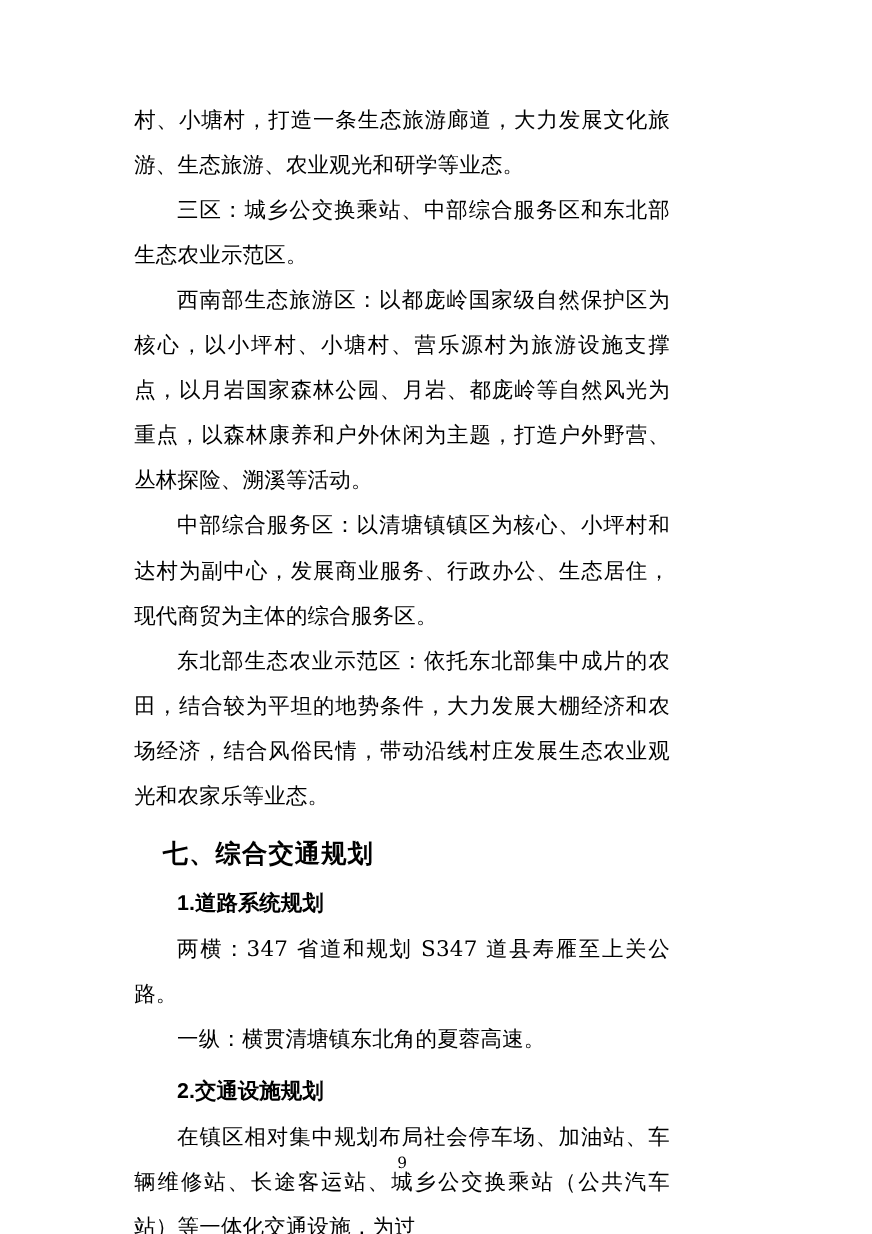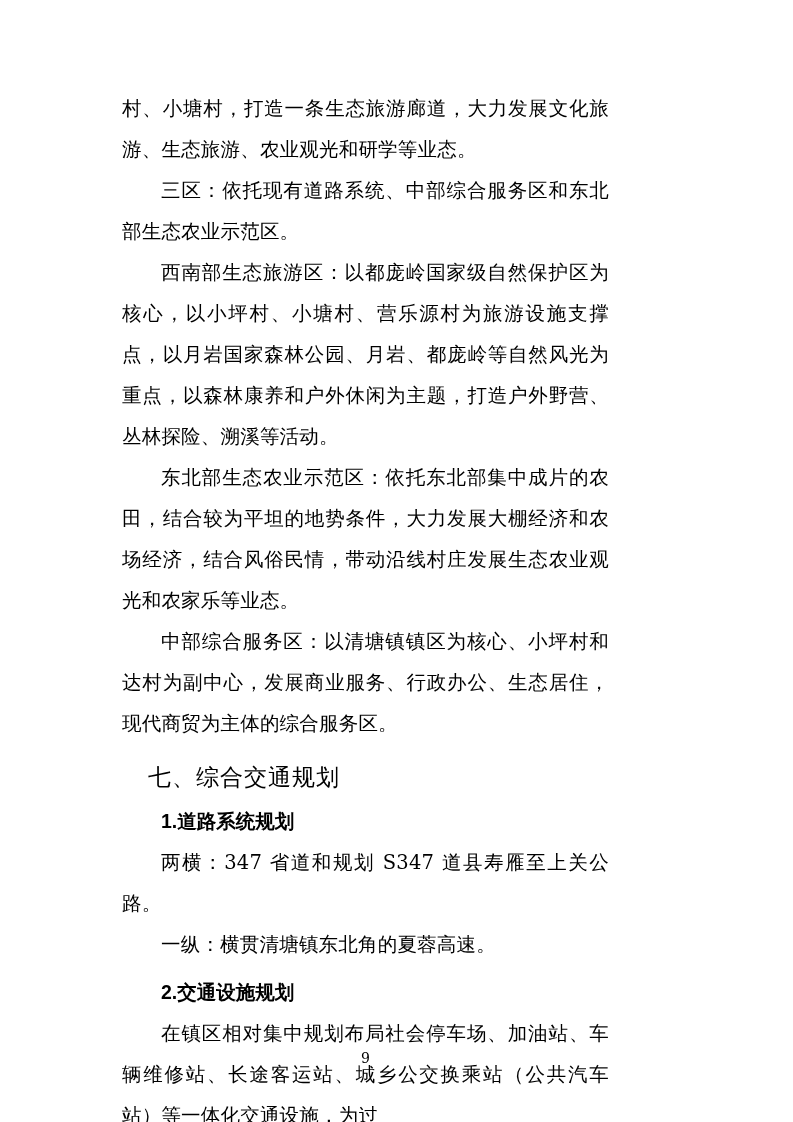--- a/index.html
+++ b/index.html
@@ -34,21 +34,21 @@
     letter-spacing: 0.2px;
     font-family: "DejaVu Serif", "Liberation Serif", serif;
   }
   p.indent {
     text-indent: 39px;
   }
   h2.section-heading {
     margin: 10px 0 0 0;
     font-size: 23px;
     line-height: 46px;
-    font-weight: normal;
+    font-weight: bold;
     text-indent: 26px;
     letter-spacing: 1px;
     font-family: "DejaVu Serif", "Liberation Serif", serif;
   }
   h3.sub-heading {
     margin: 0;
     font-size: 19.5px;
     line-height: 42px;
     font-weight: bold;
     text-indent: 39px;
@@ -67,27 +67,27 @@
   }
 </style>
 </head>
 <body>
 
 <div class="page">
   <div class="doc-body">
 
     <p class="para">村、小塘村，打造一条生态旅游廊道，大力发展文化旅游、生态旅游、农业观光和研学等业态。</p>
 
-    <p class="para indent">三区：依托现有道路系统、中部综合服务区和东北部生态农业示范区。</p>
+    <p class="para indent">三区：城乡公交换乘站、中部综合服务区和东北部生态农业示范区。</p>
 
     <p class="para indent">西南部生态旅游区：以都庞岭国家级自然保护区为核心，以小坪村、小塘村、营乐源村为旅游设施支撑点，以月岩国家森林公园、月岩、都庞岭等自然风光为重点，以森林康养和户外休闲为主题，打造户外野营、丛林探险、溯溪等活动。</p>
 
+    <p class="para indent">中部综合服务区：以清塘镇镇区为核心、小坪村和达村为副中心，发展商业服务、行政办公、生态居住，现代商贸为主体的综合服务区。</p>
+
     <p class="para indent">东北部生态农业示范区：依托东北部集中成片的农田，结合较为平坦的地势条件，大力发展大棚经济和农场经济，结合风俗民情，带动沿线村庄发展生态农业观光和农家乐等业态。</p>
-
-    <p class="para indent">中部综合服务区：以清塘镇镇区为核心、小坪村和达村为副中心，发展商业服务、行政办公、生态居住，现代商贸为主体的综合服务区。</p>
 
     <h2 class="section-heading">七、综合交通规划</h2>
 
     <h3 class="sub-heading">1.道路系统规划</h3>
 
 
     <p class="para indent">两横：347 省道和规划 S347 道县寿雁至上关公路。</p>
 
     <p class="para indent">一纵：横贯清塘镇东北角的夏蓉高速。</p>
 

